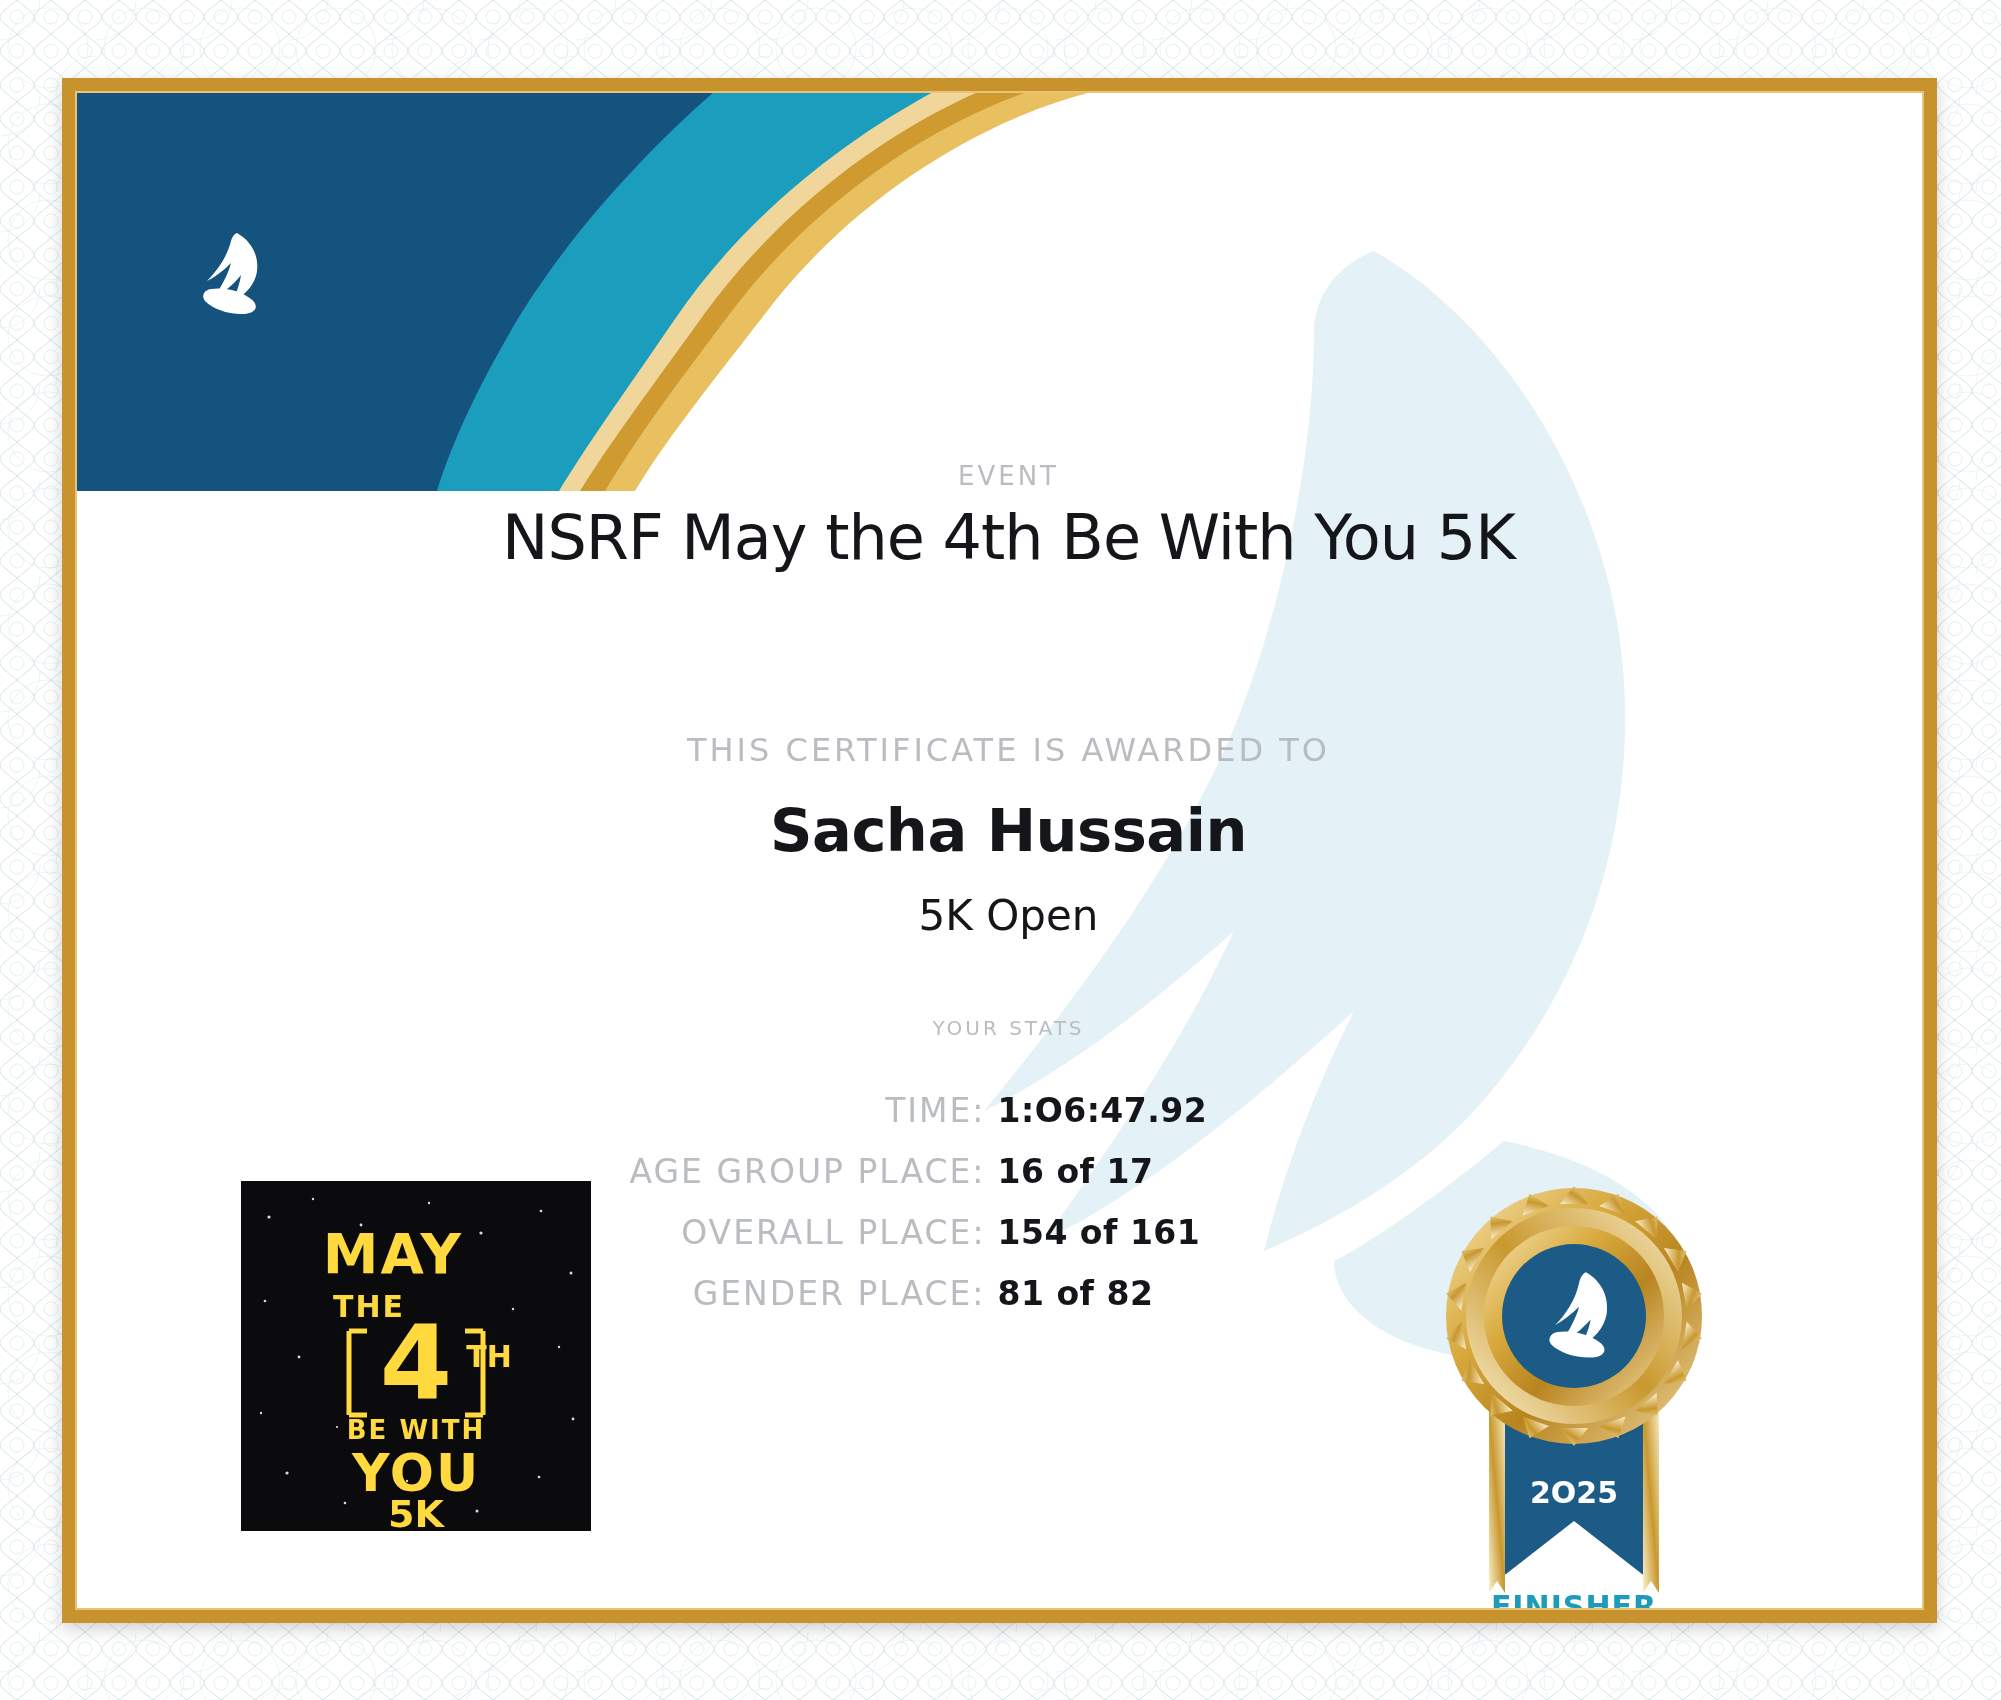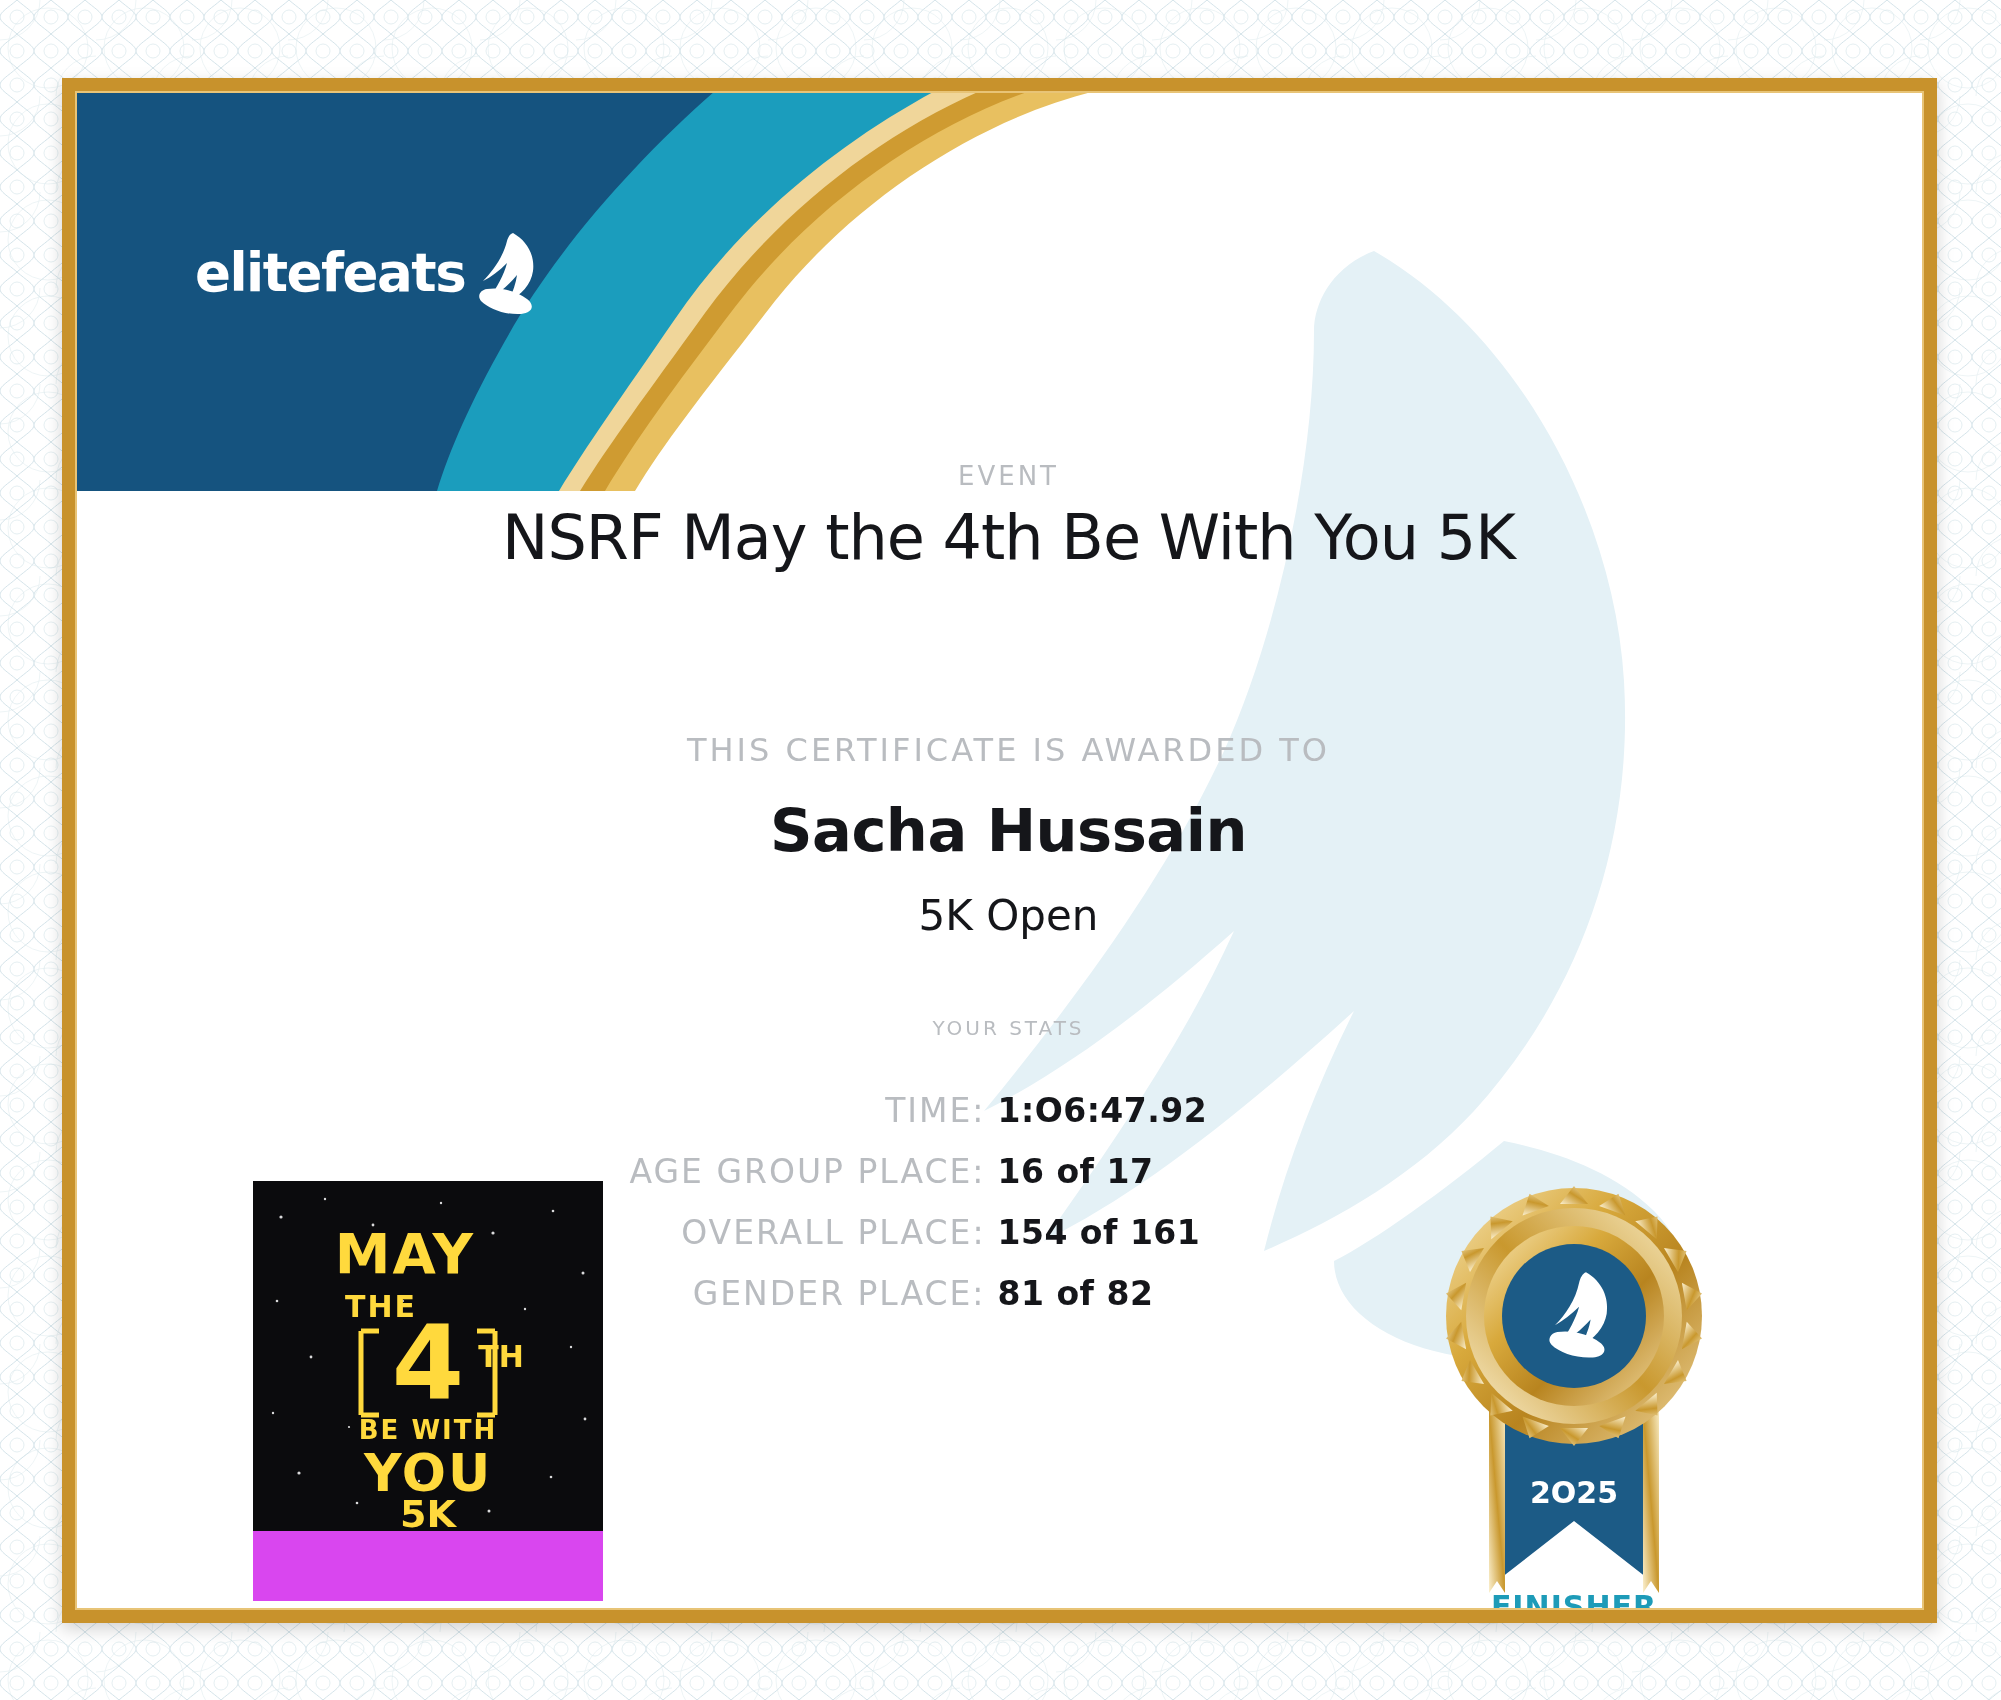--- a/index.html
+++ b/index.html
@@ -149,24 +149,23 @@
     font-size: 33px;
     font-weight: bold;
     color: #15161a;
     letter-spacing: 0.5px;
   }
 
   
   #event-logo {
     position: absolute;
     left: 166px; top: 1090px;
-    width: 350px; height: 420px;
+    width: 350px; height: 350px;
     background: #d946ef;
     overflow: hidden;
-    margin-left: 12px;
   }
 
   
   #medal {
     position: absolute;
     right: 185px; top: 1020px;
     width: 330px; height: 560px;
   }
   #finisher-text {
     position: absolute;
@@ -220,21 +219,20 @@
 
     <svg id="header-corner" viewBox="0 0 1020 400">
       <path d="M0 0 H1020 C 900 30, 780 110, 700 210 C 630 300, 590 350, 560 400 H0 Z" fill="#e8c060"></path>
       <path d="M0 0 H955 C 845 38, 735 118, 660 216 C 596 300, 560 350, 530 400 H0 Z" fill="#cf9b31"></path>
       <path d="M0 0 H905 C 800 46, 700 126, 630 222 C 570 305, 535 352, 505 400 H0 Z" fill="#f0d69a"></path>
       <path d="M0 0 H860 C 760 54, 665 132, 600 228 C 545 308, 512 354, 484 400 H0 Z" fill="#1b9dbd"></path>
       <path d="M0 0 H640 C 560 70, 480 160, 430 250 C 395 312, 375 358, 362 400 H0 Z" fill="#15537f"></path>
     </svg>
 
     <div id="logo">
-      <span class="wordmark">elitefeats</span>
       <svg width="72" height="86" viewBox="0 0 72 86">
         <g fill="#ffffff">
           <path d="M42 4 C 56 12, 64 26, 62 42 C 60 56, 50 66, 38 72 C 42 62, 45 54, 46 46
                    C 38 56, 28 64, 18 70 C 26 58, 33 46, 36 34 C 28 42, 20 48, 12 52
                    C 22 42, 32 28, 36 12 C 37 8, 39 5, 42 4 Z"></path>
           <path d="M16 60 C 30 58, 46 62, 56 70 C 64 76, 62 84, 50 85 C 34 86, 18 80, 10 72
                    C 6 67, 9 61, 16 60 Z"></path>
         </g>
       </svg>
     </div>

